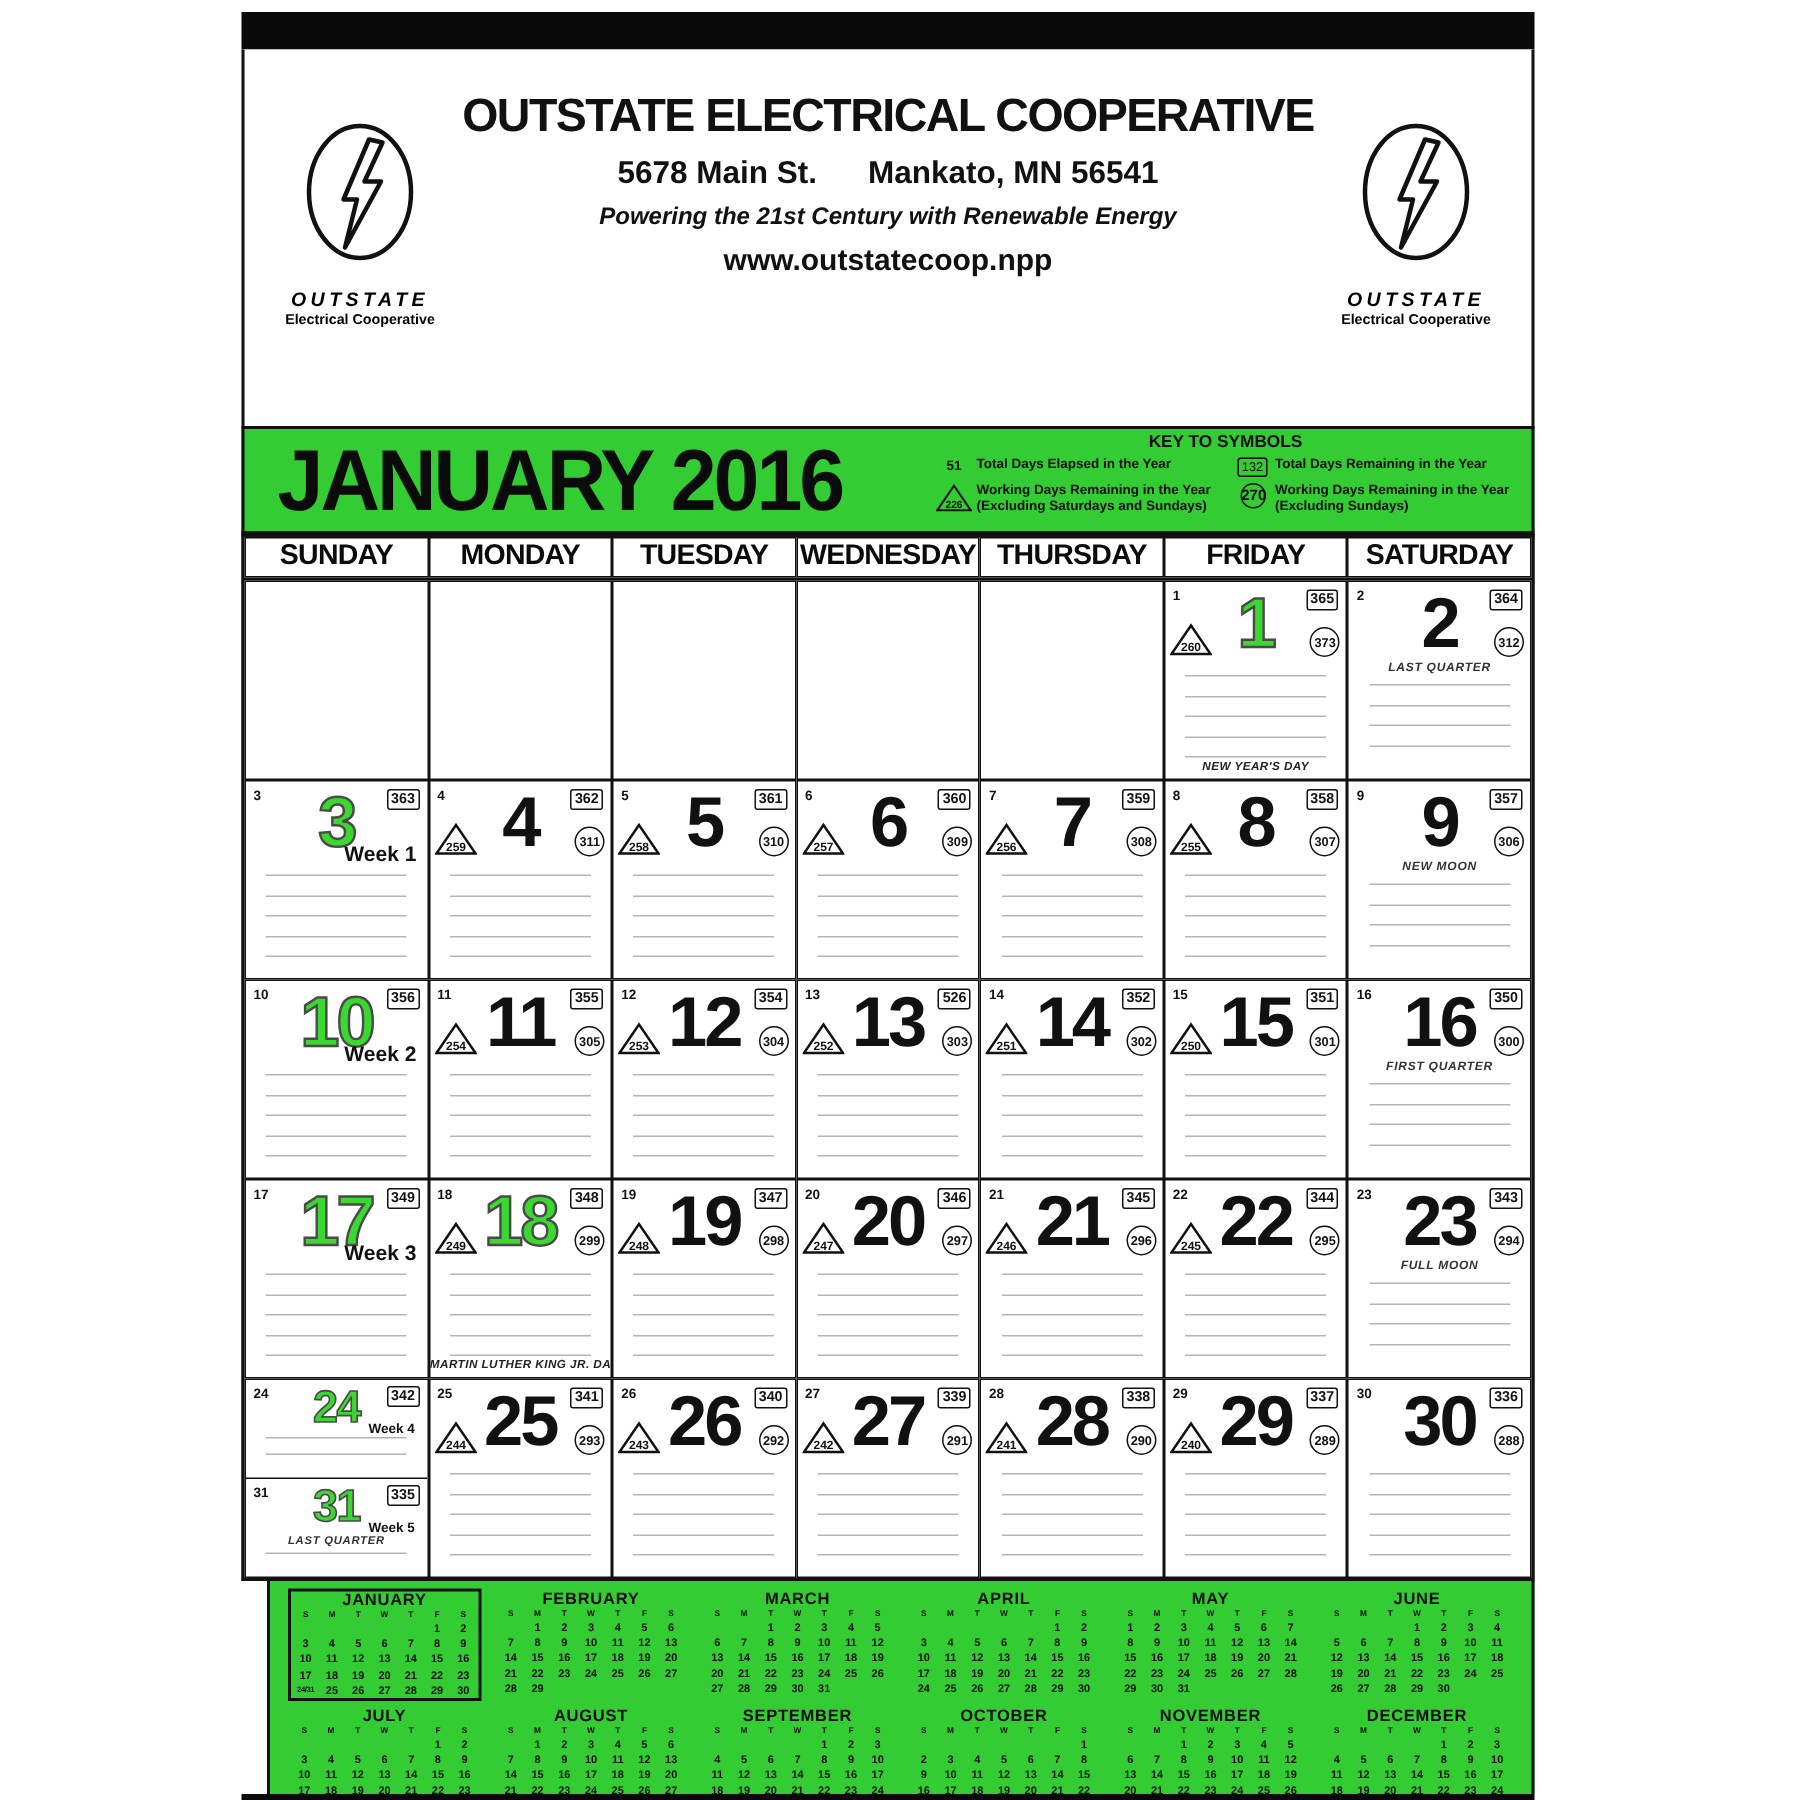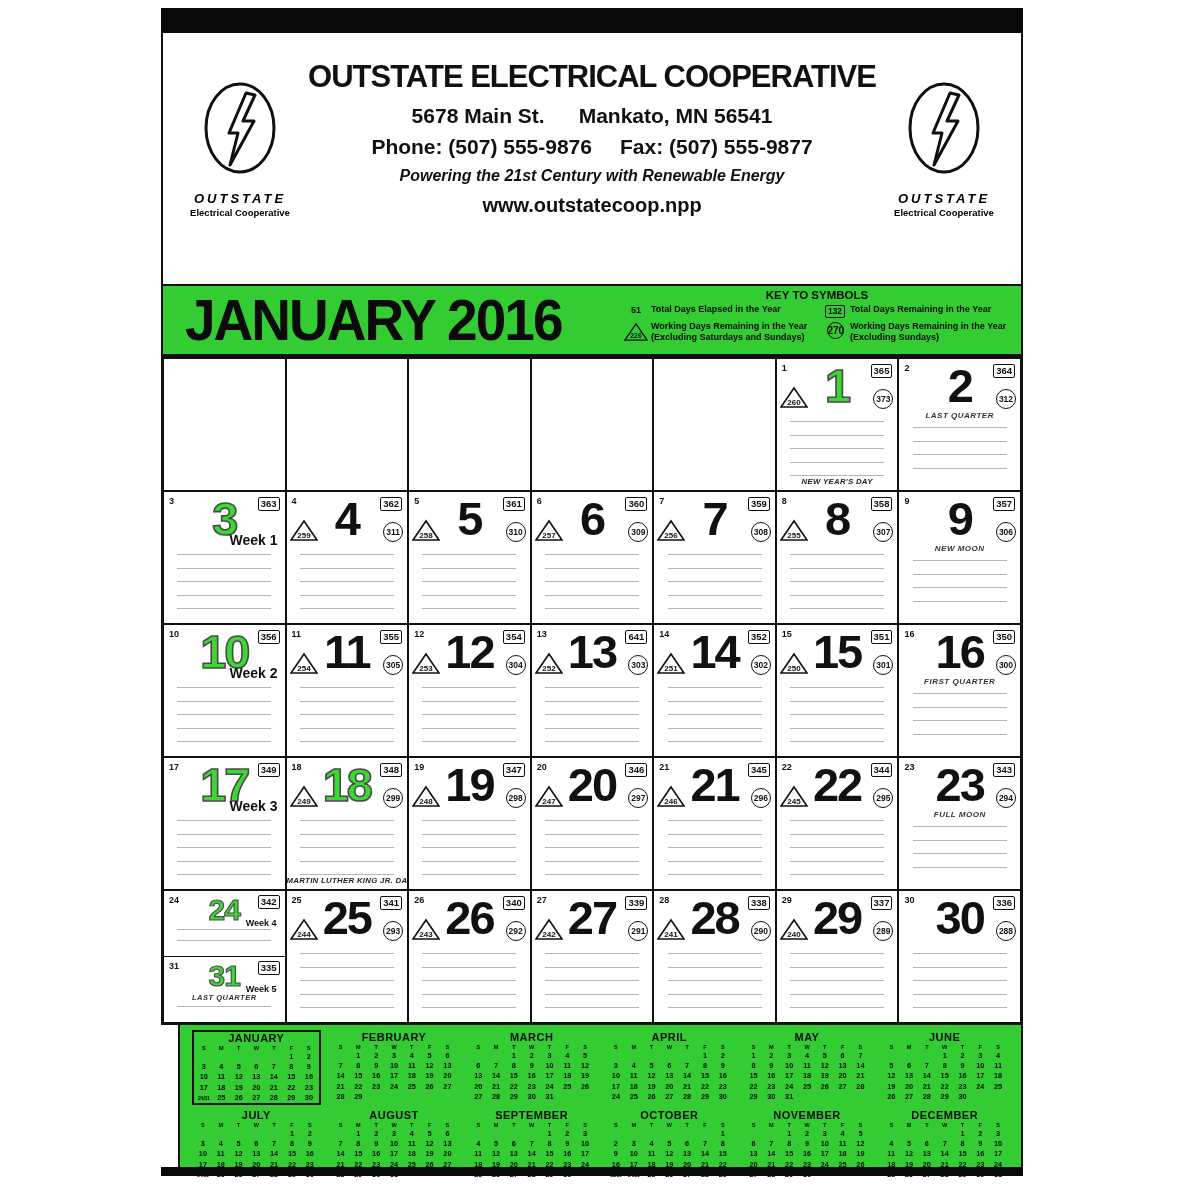--- a/index.html
+++ b/index.html
@@ -26,21 +26,21 @@
   
   .banner{height:68px;border-left:2px solid #111;border-right:2px solid #111;background:var(--green);display:flex;align-items:center;position:relative;border-bottom:2px solid #111;}
   .banner-title{font-size:55px;font-weight:900;letter-spacing:-2px;color:#0b0b0b;margin-left:22px;line-height:1;transform:scaleY(1.05);}
   .key{position:absolute;right:8px;top:3px;width:392px;color:#0b0b0b;}
   .key-title{text-align:center;font-size:11.5px;font-weight:900;margin-bottom:3px;}
   .key-grid{display:grid;grid-template-columns:1fr 1fr;grid-auto-flow:row;column-gap:6px;row-gap:3px;}
   .key-item{display:flex;align-items:flex-start;}
   .key-sym{width:30px;flex:0 0 30px;display:flex;justify-content:center;align-items:center;margin-top:1px;}
   .key-label{font-size:9px;font-weight:800;line-height:1.25;}
   .sym-plain{font-size:9px;font-weight:900;}
-  .sym-box{font-size:8.5px;font-weight:700;border:1.5px solid #0b0b0b;border-radius:2px;padding:0 2px;line-height:11px;}
+  .sym-box{font-size:8.5px;font-weight:400;border:1.5px solid #0b0b0b;border-radius:2px;padding:0 2px;line-height:11px;}
   .sym-circ{font-size:10px;font-weight:900;border:1.5px solid #0b0b0b;border-radius:50%;width:17px;height:17px;line-height:15px;text-align:center;box-sizing:border-box;}
 
   
   .wdays{display:grid;grid-template-columns:repeat(7,1fr);border:2px solid #111;border-bottom:none;background:#111;gap:0;}
   .wday{background:#fff;border:1px solid #111;text-align:center;font-size:19px;font-weight:900;letter-spacing:-0.5px;padding:1px 0 2px;transform-origin:center;color:#0b0b0b;}
 
   
   .grid{display:grid;grid-template-columns:repeat(7,1fr);border:2px solid #111;background:#111;gap:0;}
   .day-cell{background:#fff;border:1px solid #111;position:relative;height:131px;overflow:hidden;}
   .elapsed{position:absolute;top:4px;left:5px;font-size:9px;font-weight:900;color:#111;}
@@ -94,21 +94,20 @@
       <svg width="82" height="104" viewBox="0 0 82 104">
         <ellipse cx="41" cy="47" rx="34" ry="44" fill="none" stroke="#111" stroke-width="3"></ellipse>
         <path d="M47 12 L30 52 L39 52 L31 84 L55 40 L44 40 L56 14 Z" fill="#fff" stroke="#111" stroke-width="3" stroke-linejoin="round"></path>
       </svg>
       <div class="logo-name">OUTSTATE</div>
       <div class="logo-sub">Electrical Cooperative</div>
     </div>
     <div class="h-center">
       <div class="h-company">OUTSTATE ELECTRICAL COOPERATIVE</div>
       <div class="h-address"><span>5678 Main St.</span><span class="gap"></span><span>Mankato, MN 56541</span></div>
-      <div class="h-phone"><span>Phone: (507) 555-9876</span><span class="gap"></span><span>Fax: (507) 555-9877</span></div>
       <div class="h-tag">Powering the 21st Century with Renewable Energy</div>
       <div class="h-web">www.outstatecoop.npp</div>
     </div>
   </div>
 
   <div class="banner">
     <div class="banner-title">JANUARY 2016</div>
     <div class="key">
       <div class="key-title">KEY TO SYMBOLS</div>
       <div class="key-grid">
@@ -136,20 +135,29 @@
           <div class="key-item">
             <span class="key-sym">
               <span class="sym-circ">270</span>
             </span>
             <span class="key-label">Working Days Remaining in the Year<br>(Excluding Sundays)</span>
           </div>
         </div>
     </div>
   </div>
 
+  <div class="wdays">
+      <div class="wday">SUNDAY</div>
+      <div class="wday">MONDAY</div>
+      <div class="wday">TUESDAY</div>
+      <div class="wday">WEDNESDAY</div>
+      <div class="wday">THURSDAY</div>
+      <div class="wday">FRIDAY</div>
+      <div class="wday">SATURDAY</div>
+    </div>
 
   <div class="grid">
       <div class="day-cell"></div>
       <div class="day-cell"></div>
       <div class="day-cell"></div>
       <div class="day-cell"></div>
       <div class="day-cell"></div>
       <div class="day-cell">
         <span class="elapsed">1</span>
         <div class="bignum green">1</div>
@@ -335,21 +343,21 @@
           <div class="mline"></div>
           <div class="mline"></div>
           <div class="mline"></div>
           <div class="mline"></div>
           <div class="mline"></div>
         </div>
       </div>
       <div class="day-cell">
         <span class="elapsed">13</span>
         <div class="bignum">13</div>
-        <span class="boxnum">641</span>
+        <span class="boxnum">526</span>
         <span class="circnum">303</span>
         <svg width="28" height="23" viewBox="0 0 28 23" class="trisym">
           <polygon points="14,2 27,21 1,21" fill="none" stroke="#111" stroke-width="1.6"></polygon>
           <text x="14" y="19" text-anchor="middle" font-size="8" font-weight="bold" font-family="Liberation Sans, sans-serif" fill="#111">252</text>
         </svg>
         <div class="mlines" style="top: 62px;">
           <div class="mline"></div>
           <div class="mline"></div>
           <div class="mline"></div>
           <div class="mline"></div>

